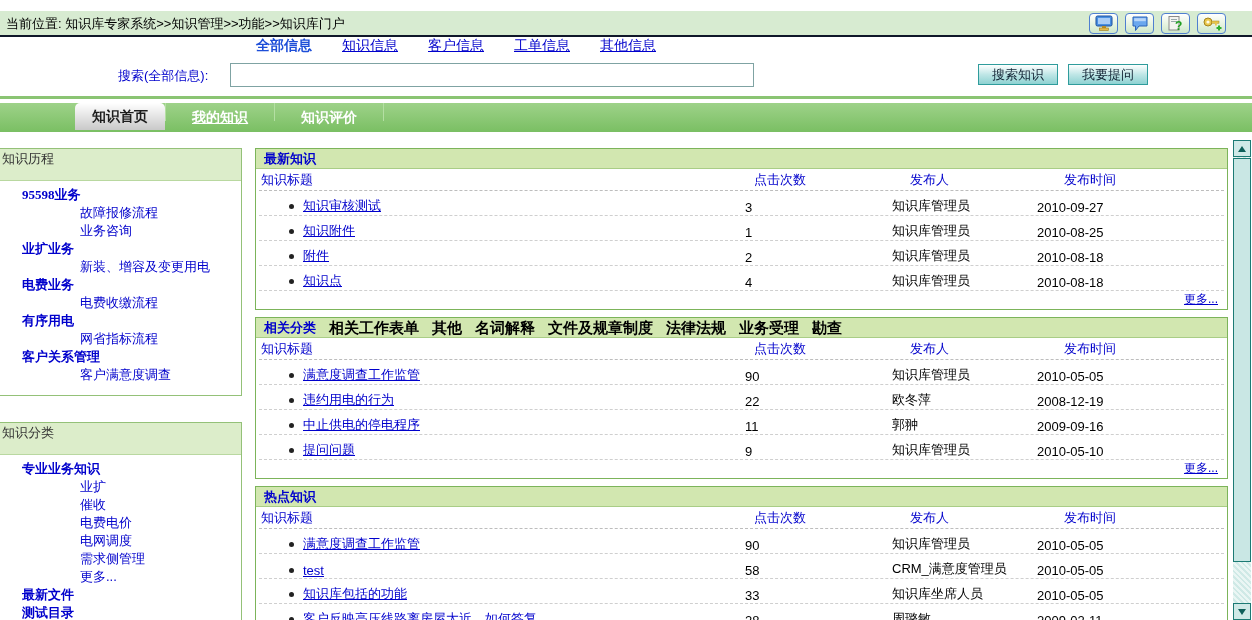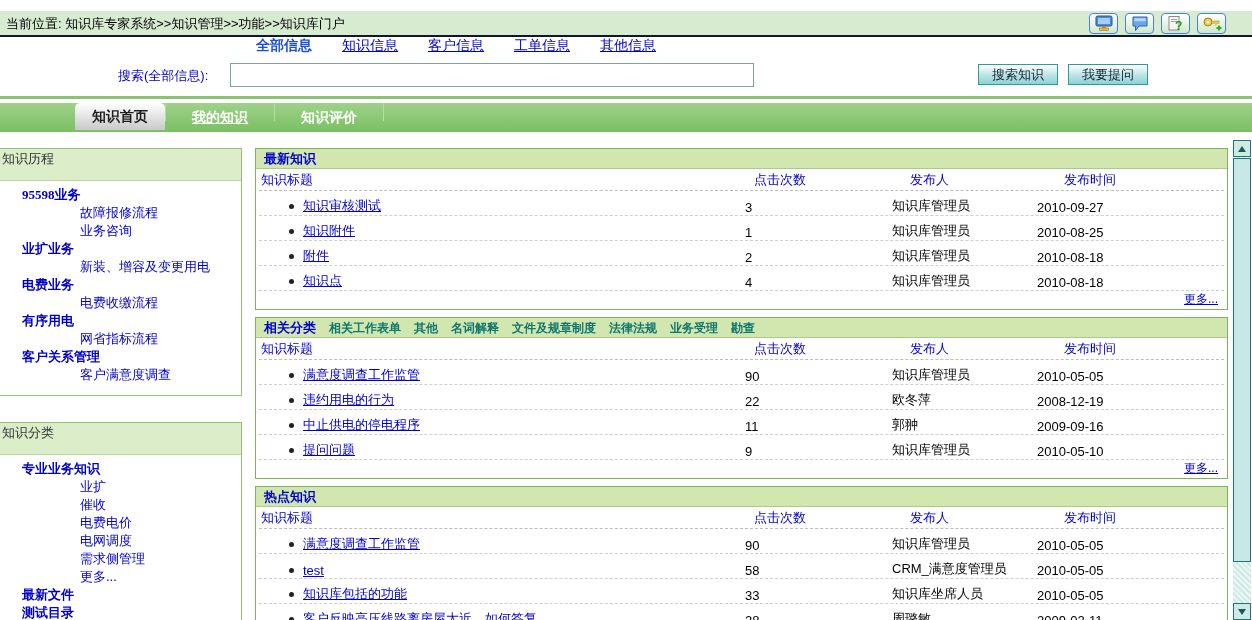--- a/index.html
+++ b/index.html
@@ -51,21 +51,21 @@
   .si.lvl1 { padding-left:22px; font-weight:bold;font-family:Liberation Serif, serif; }
   .si.lvl2 { padding-left:36px;margin-left:44px; }
 
   
   .main { position:absolute; top:148px; left:255px; width:973px; }
   .panel { border:1px solid #7cb45a; background:#fff; margin-bottom:7px; }
   .panel-header { height:20px; line-height:20px; background:#d2e7b0; border-bottom:1px solid #a9cd86;
                   padding:0 8px; font-size:13px; display:flex; align-items:center; }
   .panel-title { font-weight:bold; color:#0000cc; }
   .cat-links { display:flex; gap:13px; margin-left:13px; }
-  .cat-link { color:#0f766e; font-weight:bold; font-size:12px; cursor:pointer; }
+  .cat-link { color:#000000; font-weight:bold; font-size:15px; cursor:pointer; }
   .ptable { padding:0 3px; }
   .thead { display:flex; height:22px; align-items:center; color:#0000cc;
            border-bottom:1px dashed #bdbdbd; font-size:13px;gap:9px; }
   .trow { display:flex; height:25px; align-items:flex-end; border-bottom:1px dashed #cfcfcf; font-size:13px; color:#000; }
   .c-title { width:486px; padding-left:2px; display:flex; align-items:center; }
   .trow .c-title { padding-left:30px; }
   .c-clicks { width:147px; }
   .c-pub { width:145px; }
   .c-date { flex:1; }
   .bullet { width:5px; height:5px; background:#222; border-radius:50%; margin-right:9px; flex:0 0 auto; }

